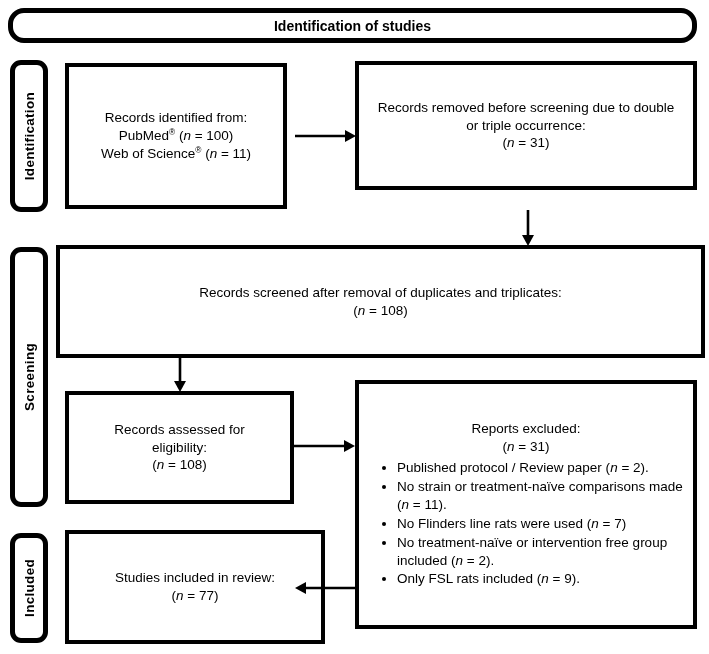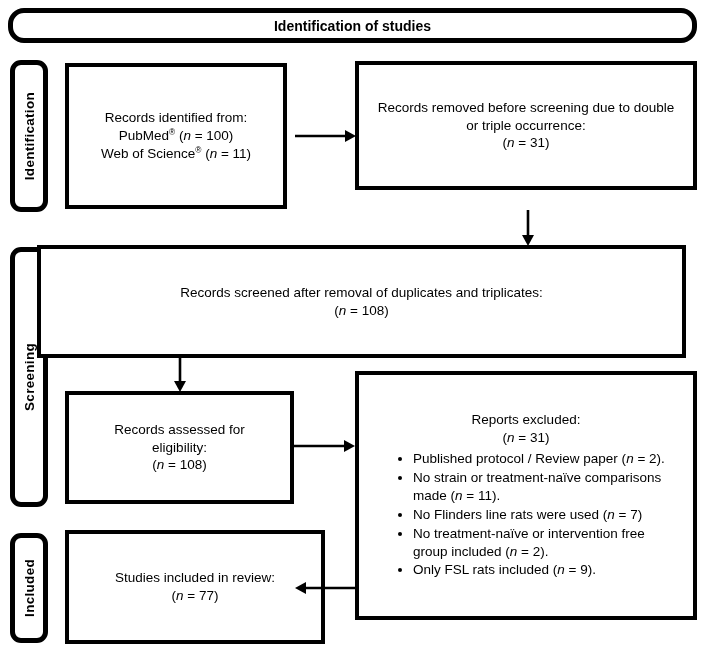--- a/index.html
+++ b/index.html
@@ -26,33 +26,33 @@
   .tab-identification{left:10px;top:60px;width:38px;height:152px;}
   .tab-screening{left:10px;top:247px;width:38px;height:260px;}
   .tab-included{left:10px;top:533px;width:38px;height:110px;}
   .box{
     position:absolute;border:4px solid #000;background:#fff;
     display:flex;flex-direction:column;align-items:center;justify-content:center;
     text-align:center;font-size:13.5px;line-height:1.32;padding:4px;
   }
   .box-identified{left:65px;top:63px;width:222px;height:146px;}
   .box-removed{left:355px;top:61px;width:342px;height:129px;}
-  .box-screened{left:37px;top:245px;width:649px;height:113px;}
+  .box-screened{left:56px;top:245px;width:649px;height:113px;}
   .box-assessed{left:65px;top:391px;width:229px;height:113px;}
-  .box-excluded{left:355px;top:371px;width:342px;height:249px;}
+  .box-excluded{left:355px;top:380px;width:342px;height:249px;}
   .box-included{left:65px;top:530px;width:260px;height:114px;}
   .box p{margin:0;}
   .wrap-removed{max-width:300px;}
   .wrap-assessed{max-width:175px;}
   sup{font-size:0.62em;line-height:0;}
   .bullets{
     list-style:disc;text-align:left;margin:3px 0 0 0;
     padding-left:34px;padding-right:4px;width:100%;
   }
-  .bullets li{margin:1px 16px;max-width:292px;}
+  .bullets li{margin:1px 0;max-width:292px;}
   .arrows{position:absolute;left:0;top:0;pointer-events:none;}
 </style>
 </head>
 <body>
 
 <div class="stage">
 
   <div class="banner">
     <span>Identification of studies</span>
   </div>

